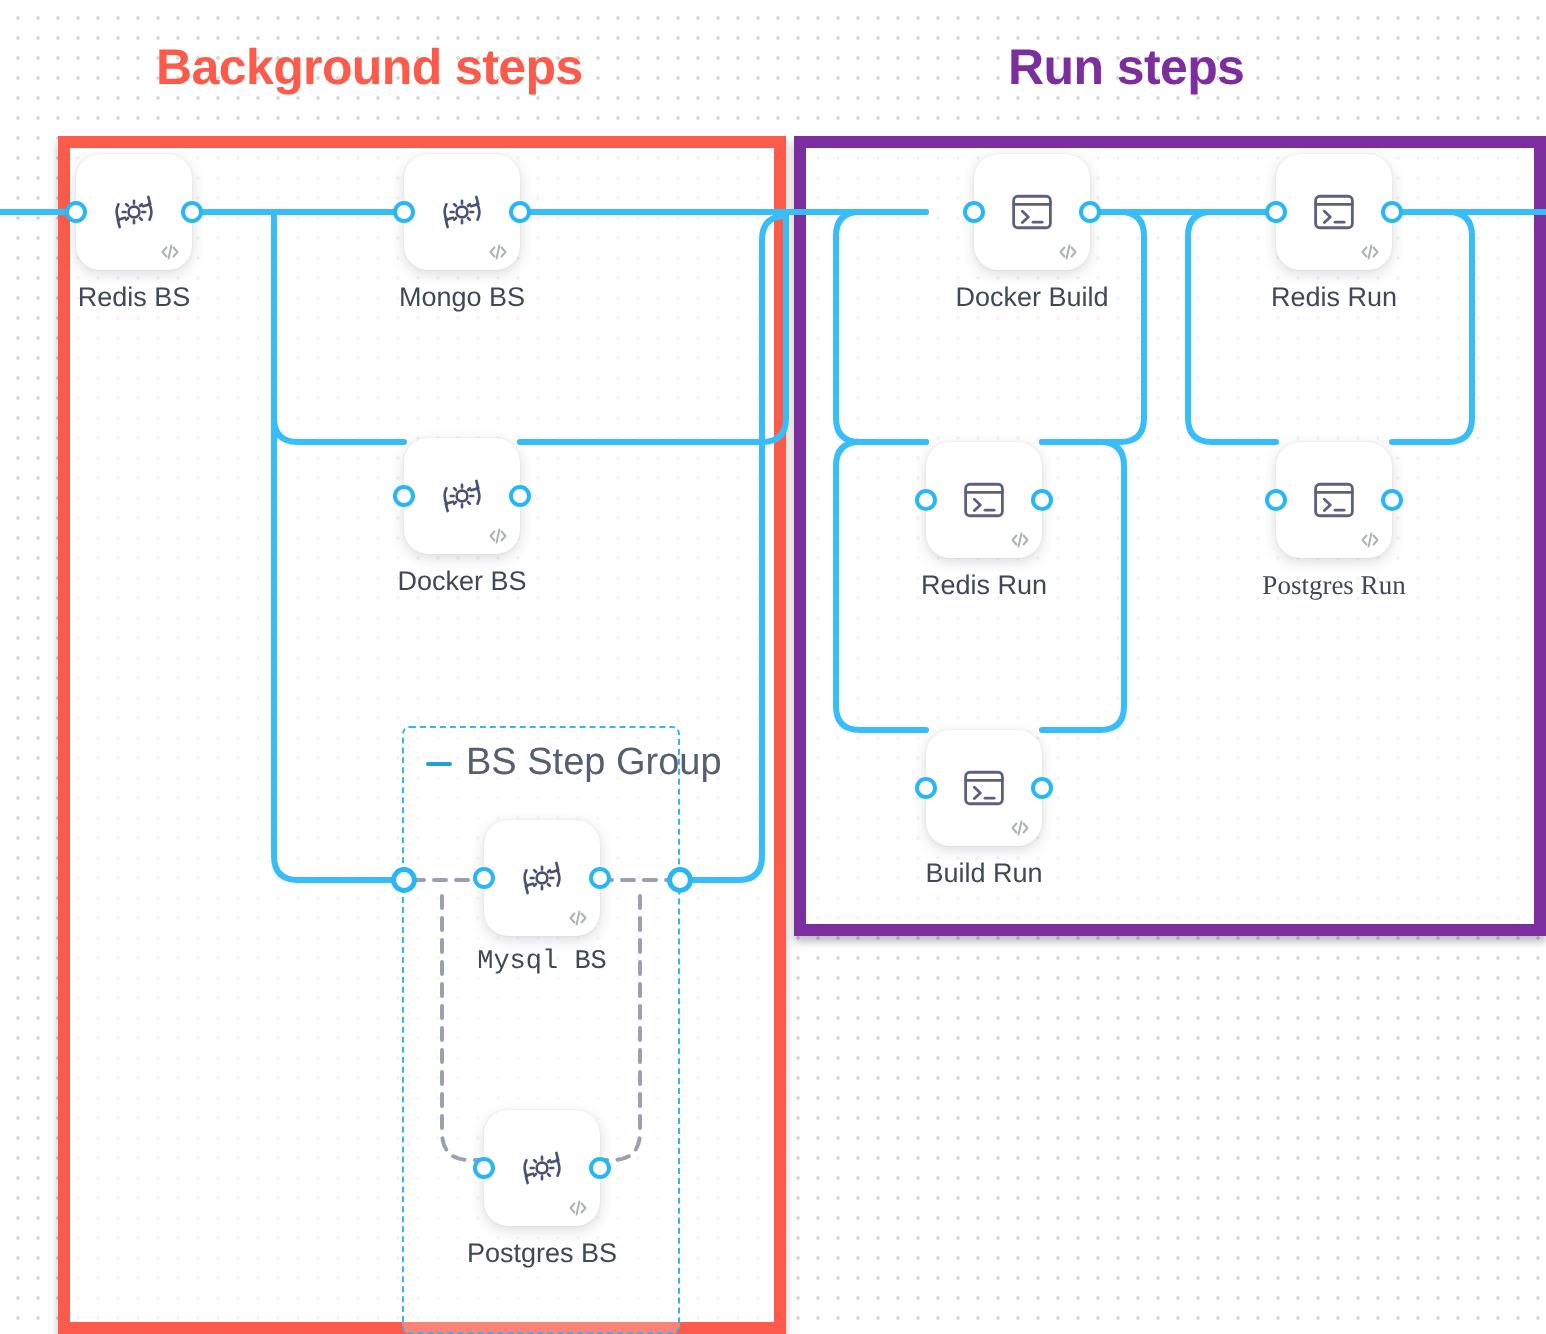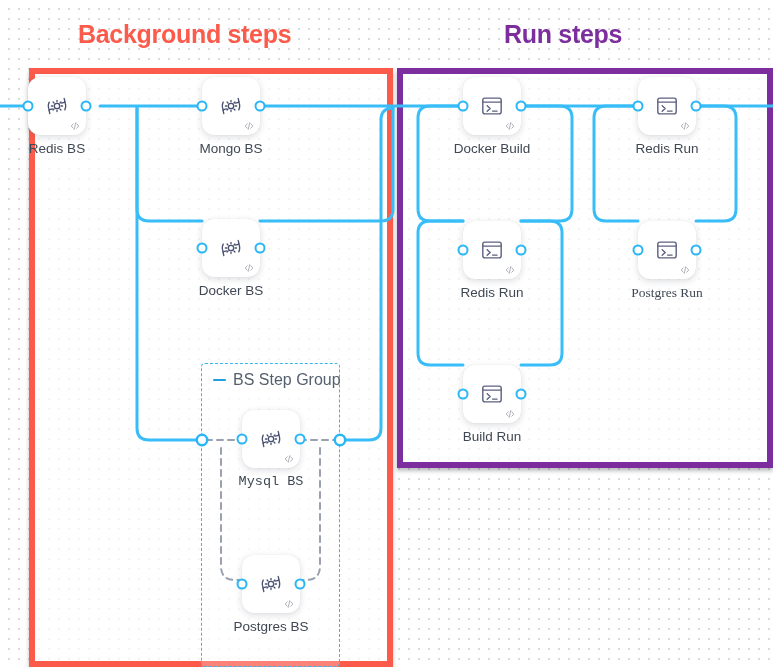--- a/index.html
+++ b/index.html
@@ -44,21 +44,21 @@
     left:201px; top:363px; width:139px; height:304px;
     box-sizing:border-box;
     border:1.5px dashed #36b6f0;
     border-radius:4px;
     background:rgba(255,255,255,0.25);
   }
   #step-group-header{
     position:absolute;
     left:213px; top:371px;
     display:flex;align-items:center;gap:7px;
-    font-size:16px;color:#55606e;
+    font-size:19px;color:#55606e;
     white-space:nowrap;
   }
   .collapse-bar{
     display:inline-block;width:13px;height:2.5px;
     background:#1f9fe0;border-radius:2px;
   }
 
   
   #edges{position:absolute;inset:0;pointer-events:none;}
   .edge{fill:none;stroke:#38bdf8;stroke-width:3;stroke-linecap:round;}
@@ -141,21 +141,21 @@
     <g>
       <circle cx="202" cy="440" r="5.2" fill="#ffffff" stroke="#29b6f6" stroke-width="2.5"></circle>
       <circle cx="340" cy="440" r="5.2" fill="#ffffff" stroke="#29b6f6" stroke-width="2.5"></circle>
     </g>
   </svg>
 
   <div class="group-title" id="title-bg">Background steps</div>
   <div class="group-title" id="title-run">Run steps</div>
 
   <div id="nodes">
-      <div class="node" style="left: 28px; top: 77px;">
+      <div class="node" style="left: 38px; top: 77px;">
         <div class="node-card">
           <span class="node-icon">
             <svg viewBox="0 0 32 32">
               <use href="#sym-background-service-icon"></use>
             </svg>
           </span>
           <span class="code-badge">
             <svg viewBox="0 0 24 24">
               <use href="#sym-code-icon"></use>
             </svg>
@@ -226,21 +226,21 @@
           <span class="code-badge">
             <svg viewBox="0 0 24 24">
               <use href="#sym-code-icon"></use>
             </svg>
           </span>
         </div>
         <span class="port port-in"></span>
         <span class="port port-out"></span>
         <span class="node-label">Postgres BS</span>
       </div>
-      <div class="node" style="left: 463px; top: 77px;">
+      <div class="node" style="left: 487px; top: 77px;">
         <div class="node-card">
           <span class="node-icon">
             <svg viewBox="0 0 32 32">
               <use href="#sym-terminal-icon"></use>
             </svg>
           </span>
           <span class="code-badge">
             <svg viewBox="0 0 24 24">
               <use href="#sym-code-icon"></use>
             </svg>

